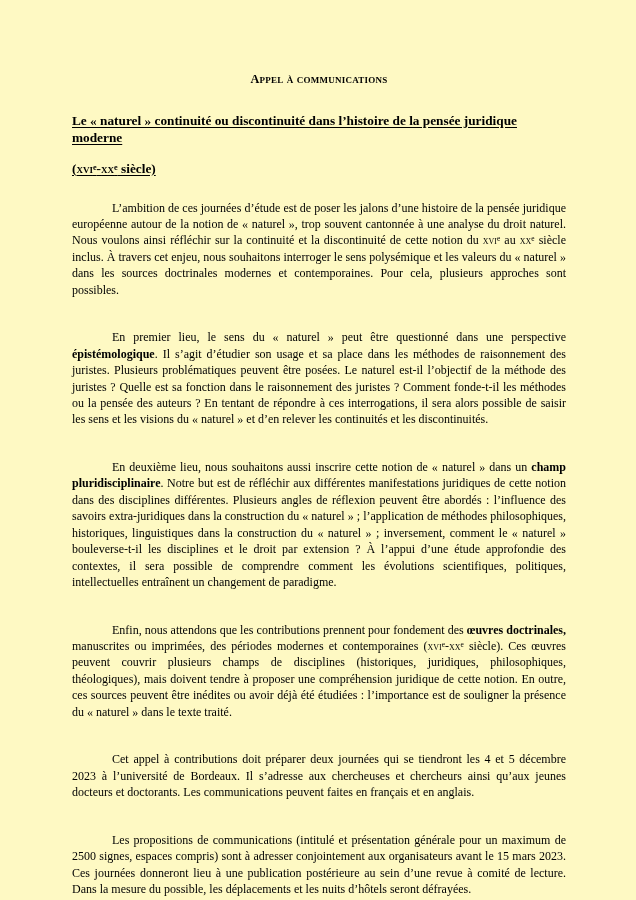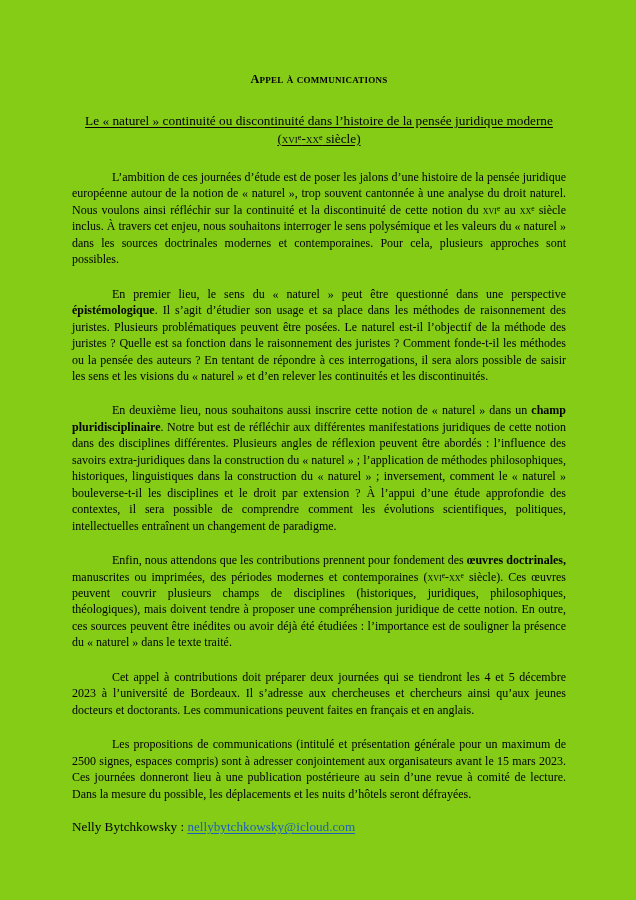--- a/index.html
+++ b/index.html
@@ -12,70 +12,70 @@
     width: 636px;
     height: 900px;
     overflow: hidden;
     font-family: "Liberation Serif", "DejaVu Serif", serif;
     color: #000000;
   }
   .page {
     position: relative;
     width: 636px;
     height: 900px;
-    background: #84cc16;
+    background: #fef9c3;
     box-sizing: border-box;
     padding: 62px 70px 0 72px;
   }
   .heading {
     text-align: center;
     font-variant: small-caps;
     font-weight: bold;
     font-size: 12.2px;
     letter-spacing: 0.25px;
     margin: 0;
   }
   .heading-1 { margin-top: 10px; }
   .heading-2 { margin-top: 22px; }
 
   .title-block {
     margin-top: 26px;
-    text-align: center;
     font-size: 13.3px;
     line-height: 16.5px;
+    font-weight: bold;
   }
   .title-line {
     text-decoration: underline;
     text-underline-offset: 2px;
   }
   .title-line-2 {
     display: block;
     text-decoration: underline;
     text-underline-offset: 2px;
-    margin-top: 1px;
+    margin-top: 15px;
   }
   .sc {
     font-variant: small-caps;
   }
   sup {
     font-size: 0.62em;
     vertical-align: 0.42em;
     line-height: 0;
   }
 
   p.para {
     margin: 0;
     text-indent: 40px;
     text-align: justify;
     font-size: 12px;
     line-height: 16.45px;
     hyphens: none;
   }
   p.para + p.para {
-    margin-top: 18px;
+    margin-top: 31px;
   }
   .first-para {
     margin-top: 22px !important;
   }
   b, .bold { font-weight: bold; }
 
   .contacts {
     margin-top: 17px;
     font-size: 13.2px;
     line-height: 16.4px;

